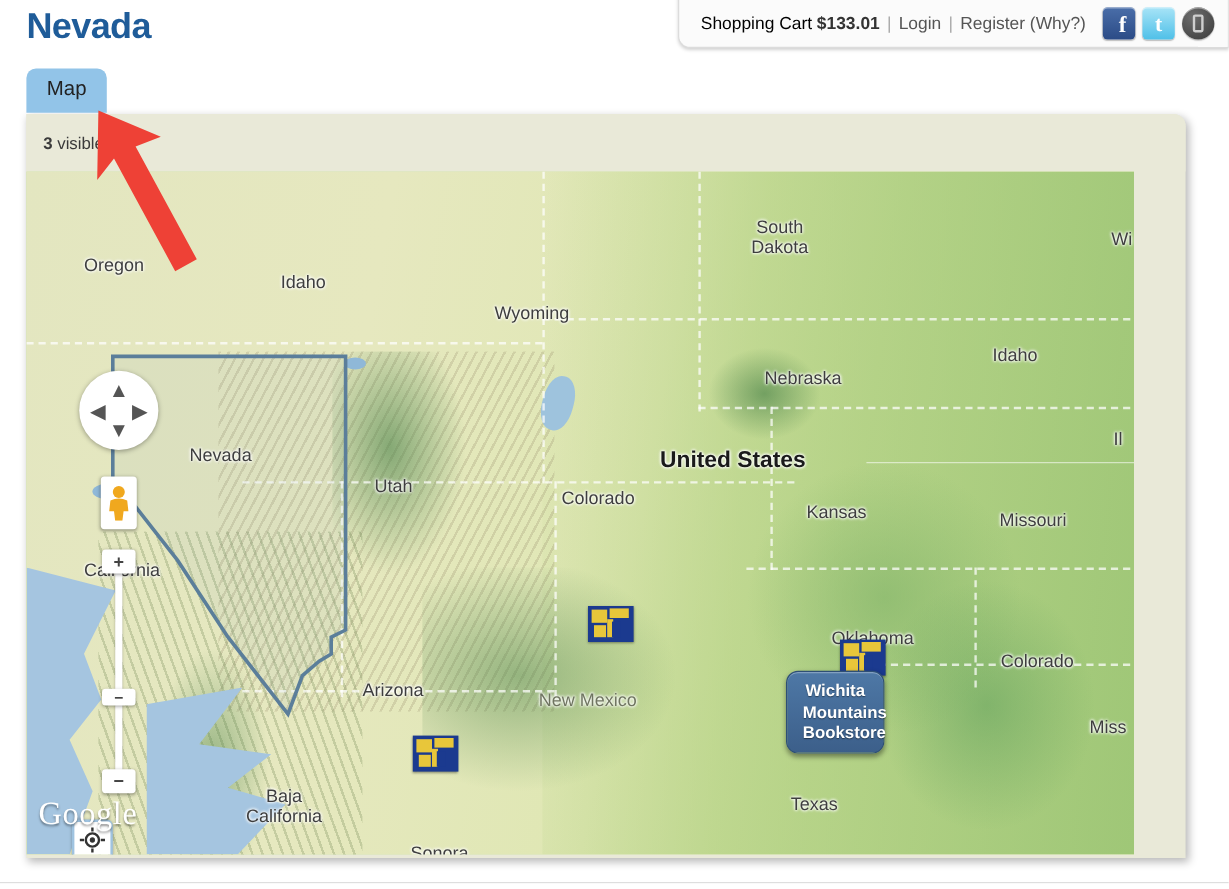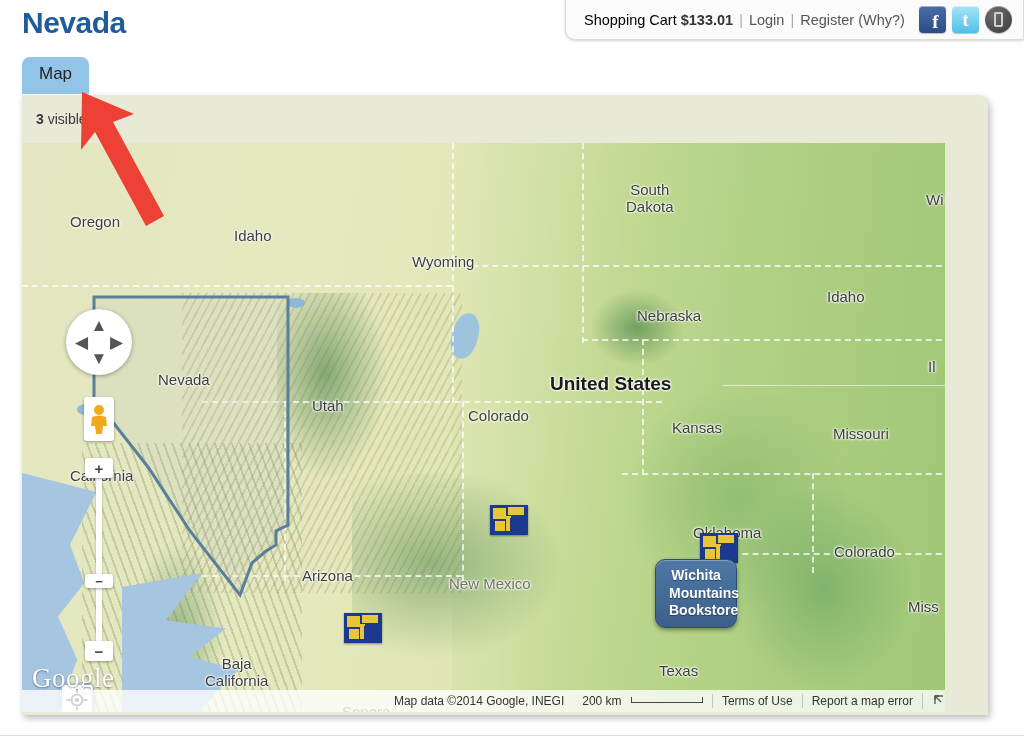--- a/index.html
+++ b/index.html
@@ -383,36 +383,20 @@
           <line x1="11" y1="0.5" x2="11" y2="4" stroke="#333" stroke-width="2"></line>
           <line x1="11" y1="18" x2="11" y2="21.5" stroke="#333" stroke-width="2"></line>
           <line x1="0.5" y1="11" x2="4" y2="11" stroke="#333" stroke-width="2"></line>
           <line x1="18" y1="11" x2="21.5" y2="11" stroke="#333" stroke-width="2"></line>
         </svg>
       </div>
 
 
       <div class="gwatermark">Google</div>
 
-      <div class="attrib">
-        <span class="seg">Map data ©2014 Google, INEGI</span>
-        <span class="seg">
-          <span>200 km</span>
-          <i class="scalebar"></i>
-        </span>
-        <span class="seg divl">Terms of Use</span>
-        <span class="seg divl">Report a map error</span>
-        <span class="seg divl resize-grip">
-          <svg width="14" height="14" viewBox="0 0 14 14">
-              <path d="M11 3 L3 3 L3 11" fill="none" stroke="#555" stroke-width="1.3"></path>
-              <path d="M3 3 L9 9" stroke="#555" stroke-width="1.3"></path>
-              <path d="M3 3 l0 4 M3 3 l4 0" stroke="#555" stroke-width="1.3"></path>
-            </svg>
-        </span>
-      </div>
 
     </div>
   </div>
 
   <svg class="red-arrow" width="200" height="170" viewBox="0 0 200 170">
     <g fill="#ee4136">
       <path d="M22 22 L74 44 L53 52 L104 146 L86 156 L35 62 L21 80 Z"></path>
     </g>
   </svg>
 

